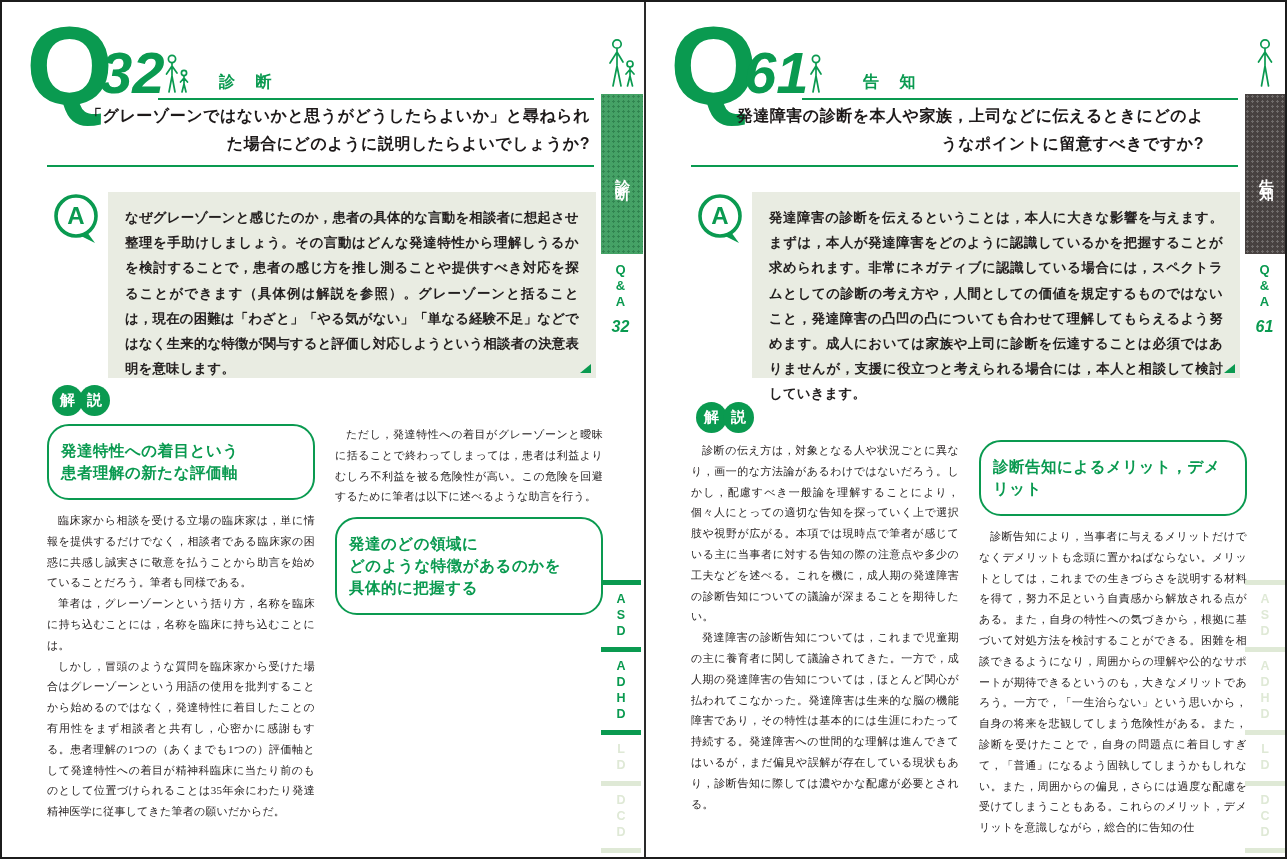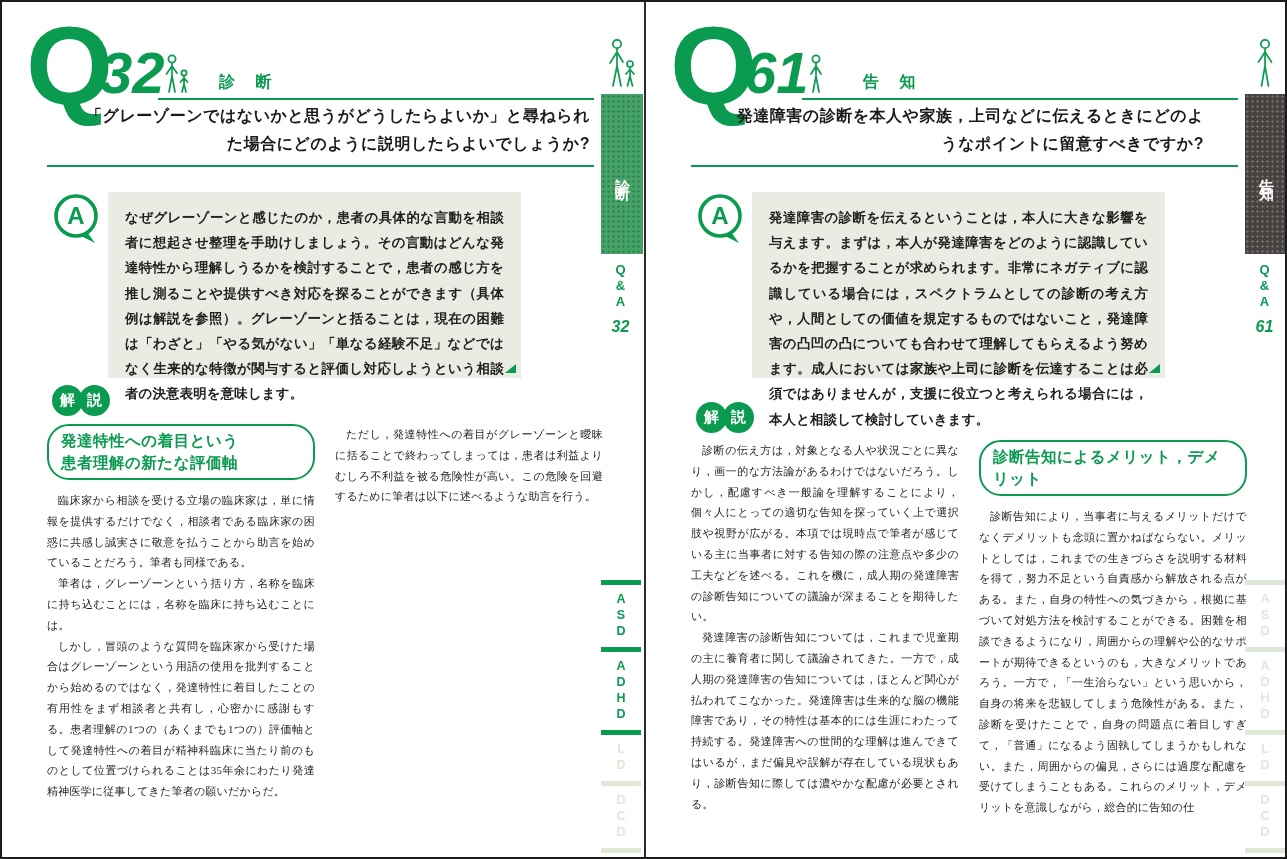--- a/index.html
+++ b/index.html
@@ -46,21 +46,21 @@
   .page.left .question { width:504px; }
   .page.right .question { width:474px; }
   .q-rule {
     position:absolute; left:45px; top:163px; width:547px; height:1.5px;
     background:#0a9a50;
   }
 
   
   .a-badge { position:absolute; left:49px; top:190px; width:52px; height:56px; }
   .answer-box {
-    position:absolute; left:106px; top:190px; width:413px; height:186px;
+    position:absolute; left:106px; top:190px; width:488px; height:186px;
     background:#e9ece2; padding:13px 17px 10px 17px;
   }
   .answer-text {
     font-size:13.4px; line-height:25.2px; color:#242020;
     text-align:justify; font-weight:600; letter-spacing:0.2px;
   }
   .corner-tri {
     position:absolute; right:5px; bottom:5px; width:0; height:0;
     border-bottom:9px solid #0a9a50; border-left:11px solid transparent;
   }
@@ -79,21 +79,21 @@
   
   .columns {
     position:absolute; left:45px; width:556px; bottom:2px;
     display:flex; gap:20px;
   }
   .page.left .columns { top:422px; }
   .page.right .columns { top:438px; }
   .col { width:268px; overflow:hidden; }
   .box-heading {
     border:2px solid #0a9a50; border-radius:22px;
-    padding:4px 12px; margin-bottom:10px;
+    padding:14px 12px; margin-bottom:10px;
     color:#0a9a50; font-weight:800; font-size:15.5px; line-height:22px;
     white-space:pre-line; letter-spacing:0.5px;
   }
   .col p {
     font-family:"Liberation Serif","DejaVu Serif",serif;
     font-size:11px; line-height:20.8px; color:#272222;
     text-align:justify; text-indent:1em; letter-spacing:0.2px;
   }
   .col .mid-box { margin-top:10px; }
 
@@ -190,20 +190,23 @@
     <div class="columns">
       <div class="col">
         <div class="box-heading">発達特性への着目という
 患者理解の新たな評価軸</div>
         <p>臨床家から相談を受ける立場の臨床家は，単に情報を提供するだけでなく，相談者である臨床家の困惑に共感し誠実さに敬意を払うことから助言を始めていることだろう。筆者も同様である。</p>
         <p>筆者は，グレーゾーンという括り方，名称を臨床に持ち込むことには，名称を臨床に持ち込むことには。</p>
         <p>しかし，冒頭のような質問を臨床家から受けた場合はグレーゾーンという用語の使用を批判することから始めるのではなく，発達特性に着目したことの有用性をまず相談者と共有し，心密かに感謝もする。患者理解の1つの（あくまでも1つの）評価軸として発達特性への着目が精神科臨床に当たり前のものとして位置づけられることは35年余にわたり発達精神医学に従事してきた筆者の願いだからだ。</p>
       </div>
       <div class="col">
         <p>ただし，発達特性への着目がグレーゾーンと曖昧に括ることで終わってしまっては，患者は利益よりむしろ不利益を被る危険性が高い。この危険を回避するために筆者は以下に述べるような助言を行う。</p>
+        <div class="box-heading mid-box">発達のどの領域に
+どのような特徴があるのかを
+具体的に把握する</div>
       </div>
     </div>
 
     <div class="edge">
       <div class="edge-icon">
         <svg width="34" height="52" viewBox="0 0 34 52">
           <circle class="stroke" cx="13" cy="6" r="4.2"></circle>
           <path class="stroke" d="M13 11 V28 M13 14 L6 25 M13 14 L19 24 M13 28 L9 48 M13 28 L17 48"></path>
           <circle class="stroke" cx="26" cy="26" r="3"></circle>
           <path class="stroke" d="M26 29.5 V38 M26 31.5 L22 36 M26 31.5 L30 36 M26 38 L23.5 48 M26 38 L28.5 48"></path>

